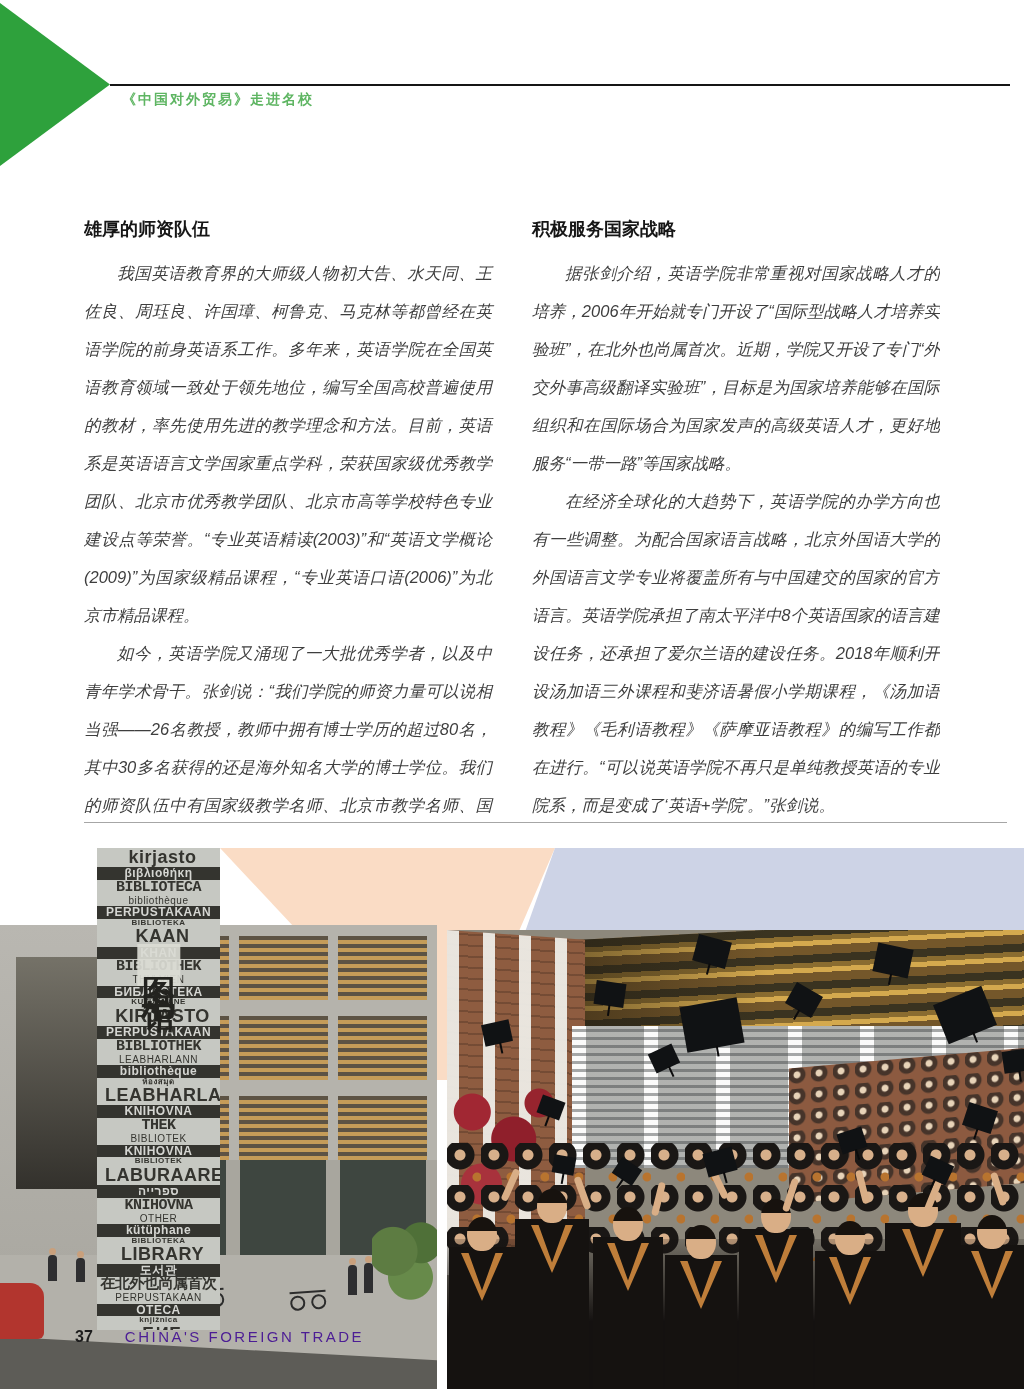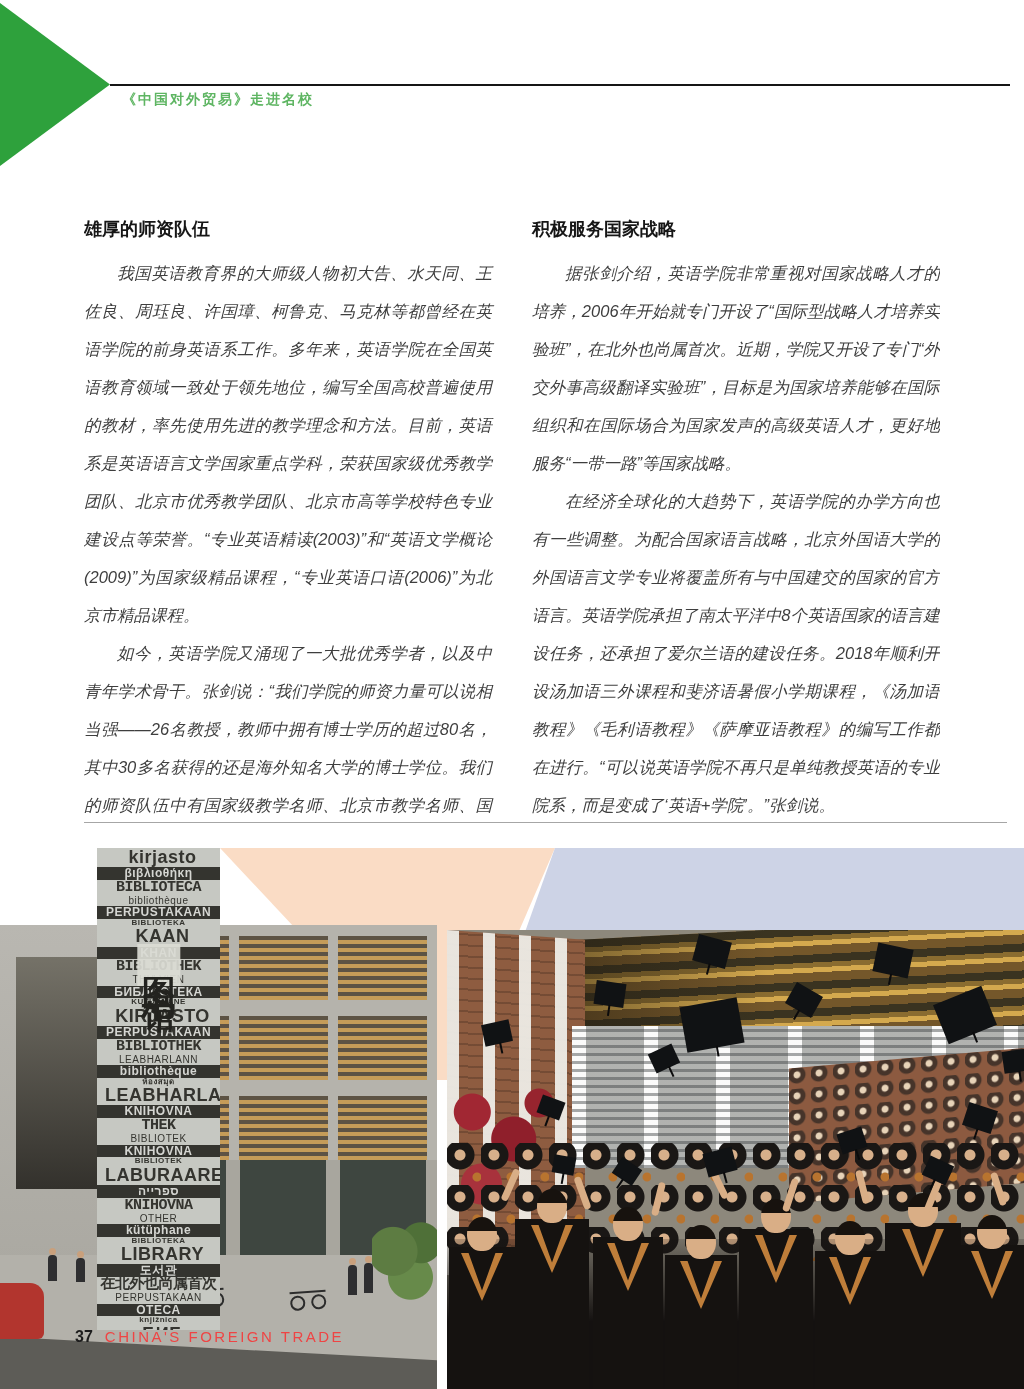--- a/index.html
+++ b/index.html
@@ -102,21 +102,21 @@
       background:linear-gradient(#17120e 0 42%, #d9ae86 42%);}
   .fig::after{content:"";position:absolute;left:50%;top:32px;transform:translateX(-50%);
       width:42px;height:48px;background:#bf7e3a;clip-path:polygon(0 0,18% 0,50% 78%,82% 0,100% 0,50% 100%);}
   .arm{width:7px;height:34px;background:#d9ae86;border-radius:4px;}
   .cap{background:#101214;}
   .cap::after{content:"";position:absolute;left:50%;top:96%;width:2px;height:11px;background:#0b0b0c;}
 
   
   .page-footer{position:absolute;left:75px;top:1328px;display:flex;align-items:baseline;gap:12px;z-index:30;}
   .page-number{font-size:16px;font-weight:bold;color:#1d1d1d;}
-  .magazine-name{font-size:15px;color:#ef4444;letter-spacing:2.5px;}
+  .magazine-name{font-size:15px;color:#4c1d95;letter-spacing:2.5px;margin-left:20px;}
 </style>
 </head>
 <body>
 
 <div class="page">
 
   <div class="corner-triangle"></div>
   <div class="header-rule"></div>
   <div class="header-subtitle">《中国对外贸易》走进名校</div>
 

